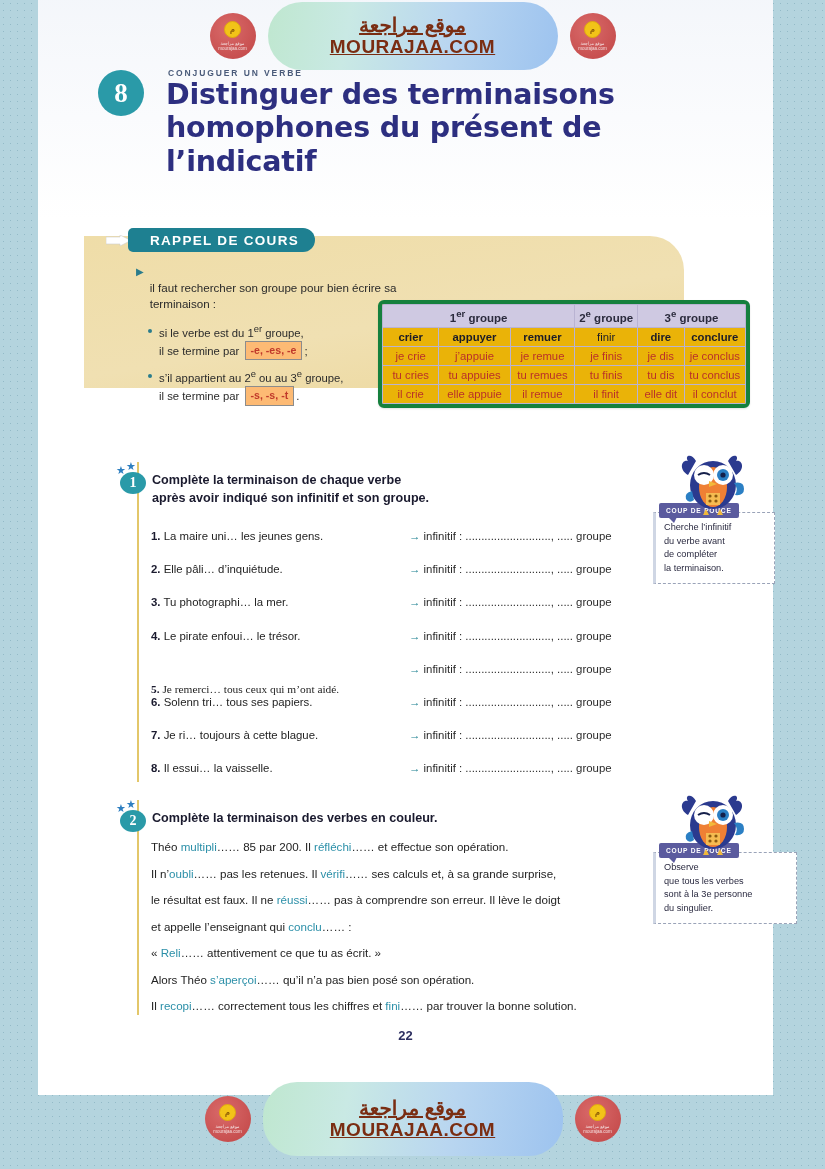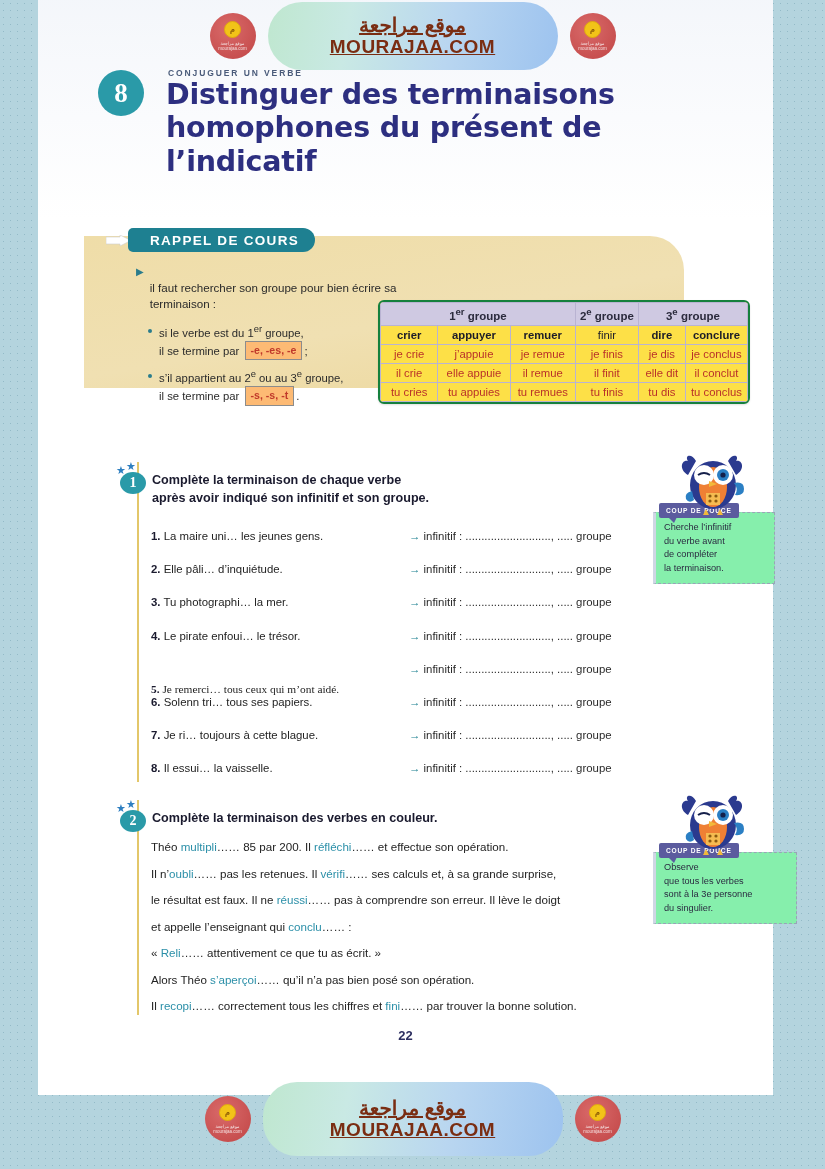--- a/index.html
+++ b/index.html
@@ -115,22 +115,22 @@
   }
   .endbox{
     display:inline-block; background:#fdba74; border:1px solid #8c8c8c;
     color:#c0392b; font-weight:bold; font-size:10.6px;
     padding:1px 5px; margin:0 2px; vertical-align:1px;
   }
 
   
   .conj{
     position:absolute; left:340px; top:300px; width:372px;
-    border-collapse:collapse; background:#fde047;
-    border:2px solid #15803d; border-radius:6px; overflow:hidden;
+    border-collapse:collapse; background:#eab308;
+    border:4px solid #15803d; border-radius:6px; overflow:hidden;
     box-shadow:0 1px 2px rgba(0,0,0,.12);
   }
   .conj table{ border-collapse:collapse; width:100%; }
   .conj td, .conj th{
     border:1px solid #b9b3d2; text-align:center;
     font-size:11.3px; padding:3px 4px; white-space:nowrap;
   }
   .conj .grp{ background:#cfc9e2; font-weight:bold; color:#2b2b3d; font-size:11.5px; }
   .conj .inf{ font-weight:bold; color:#1c1c28; }
   .conj .inf.light{ font-weight:normal; }
@@ -173,21 +173,21 @@
   .para{
     position:absolute; font-size:11.6px; color:#232323; white-space:nowrap;
     line-height:1;
   }
   .vb{ color:#2b8fa8; }
 
   
   .cdp{ position:absolute; width:118px; }
   .cdp-box{
     border:1px dashed #9aa3b8; border-left:3px solid #cfd6e4;
-    background:#86efac; padding:8px 7px 8px 8px;
+    background:#ffffff; padding:8px 7px 8px 8px;
     font-size:9.2px; line-height:1.48; color:#2a2a40;
   }
   .cdp-tag{
     position:absolute; left:6px; top:-9px;
     background:#5b5b9e; color:#fff; font-size:6.6px; font-weight:bold;
     letter-spacing:.8px; padding:2.5px 7px; border-radius:2px;
   }
   .cdp-tag:after{
     content:""; position:absolute; left:9px; bottom:-5px;
     border-left:6px solid transparent; border-right:3px solid transparent;
@@ -262,34 +262,34 @@
           </tr>
           <tr>
             <td class="form">je crie</td>
             <td class="form">j’appuie</td>
             <td class="form">je remue</td>
             <td class="form">je finis</td>
             <td class="form">je dis</td>
             <td class="form">je conclus</td>
           </tr>
           <tr>
+            <td class="form">tu cries</td>
+            <td class="form">tu appuies</td>
+            <td class="form">tu remues</td>
+            <td class="form">tu finis</td>
+            <td class="form">tu dis</td>
+            <td class="form">tu conclus</td>
+          </tr>
+          <tr>
             <td class="form">il crie</td>
             <td class="form">elle appuie</td>
             <td class="form">il remue</td>
             <td class="form">il finit</td>
             <td class="form">elle dit</td>
             <td class="form">il conclut</td>
-          </tr>
-          <tr>
-            <td class="form">tu cries</td>
-            <td class="form">tu appuies</td>
-            <td class="form">tu remues</td>
-            <td class="form">tu finis</td>
-            <td class="form">tu dis</td>
-            <td class="form">tu conclus</td>
           </tr>
         </tbody>
     </table>
   </div>
 
   <div class="vrule" style="top:462px; height:320px;"></div>
   <div class="vrule" style="top:800px; height:215px;"></div>
 
   <div id="ex1-root">
       <div class="ex-badge" style="left:82px; top:466px;">

